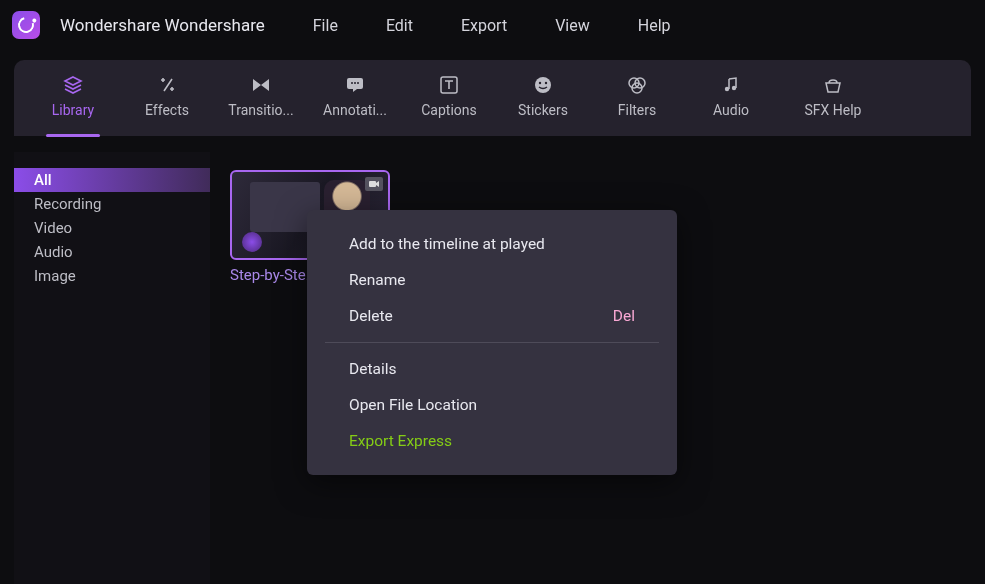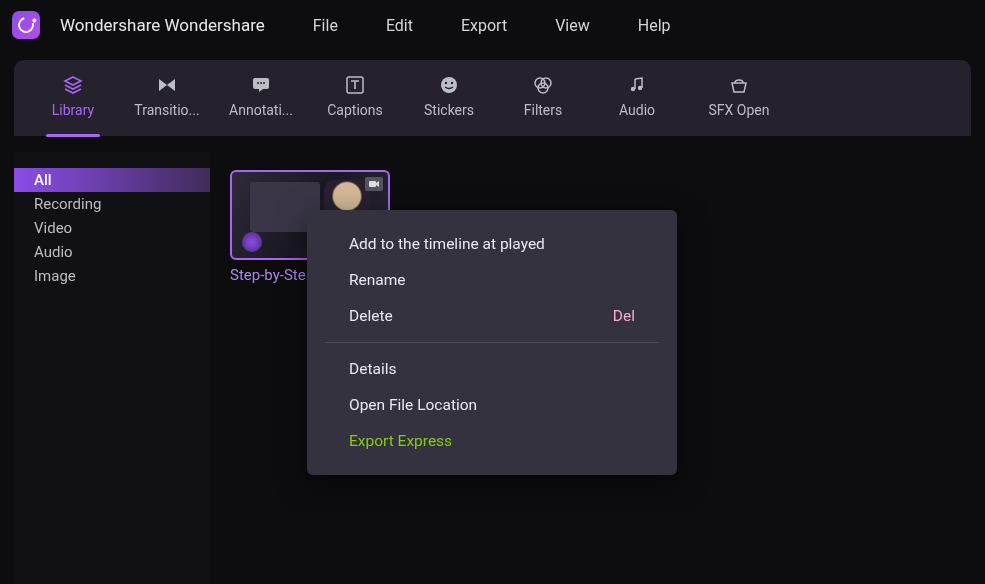--- a/index.html
+++ b/index.html
@@ -249,20 +249,28 @@
 
     <div class="tool active">
       <span class="tool-icon">
         <svg width="20" height="18" viewBox="0 0 20 18">
             <path d="M10 1 L18 5 L10 9 L2 5 Z M2 9 L10 13 L18 9 M2 13 L10 17 L18 13" fill="none" stroke="#a867f0" stroke-width="1.6"></path>
           </svg>
       </span>
       <span>Library</span>
     </div>
 
+    <div class="tool">
+      <span class="tool-icon">
+        <svg width="18" height="18" viewBox="0 0 18 18">
+            <path d="M5 2 L5 6 M3 4 L7 4 M14 3 l-8 12 M12 13 L16 13 M14 11 L14 15" stroke="#bdbdc5" stroke-width="1.6" fill="none"></path>
+          </svg>
+      </span>
+      <span>Effects</span>
+    </div>
 
     <div class="tool">
       <span class="tool-icon">
         <svg width="20" height="16" viewBox="0 0 20 16">
             <path d="M2 2 L10 8 L2 14 Z M18 2 L10 8 L18 14 Z" fill="#bdbdc5"></path>
           </svg>
       </span>
       <span>Transitio...</span>
     </div>
 
@@ -322,21 +330,21 @@
       </span>
       <span>Audio</span>
     </div>
 
     <div class="tool" style="width:110px">
       <span class="tool-icon">
         <svg width="20" height="18" viewBox="0 0 20 18">
             <path d="M3 7 L17 7 L15 16 L5 16 Z M6 7 C6 3 14 3 14 7" fill="none" stroke="#bdbdc5" stroke-width="1.5"></path>
           </svg>
       </span>
-      <span>SFX Open</span>
+      <span>SFX Help</span>
     </div>
 
   </div>
 </div>
 
 <div class="main">
   <div class="sidebar">
     <div class="side-item active">All</div>
     <div class="side-item">Recording</div>
     <div class="side-item">Video</div>

